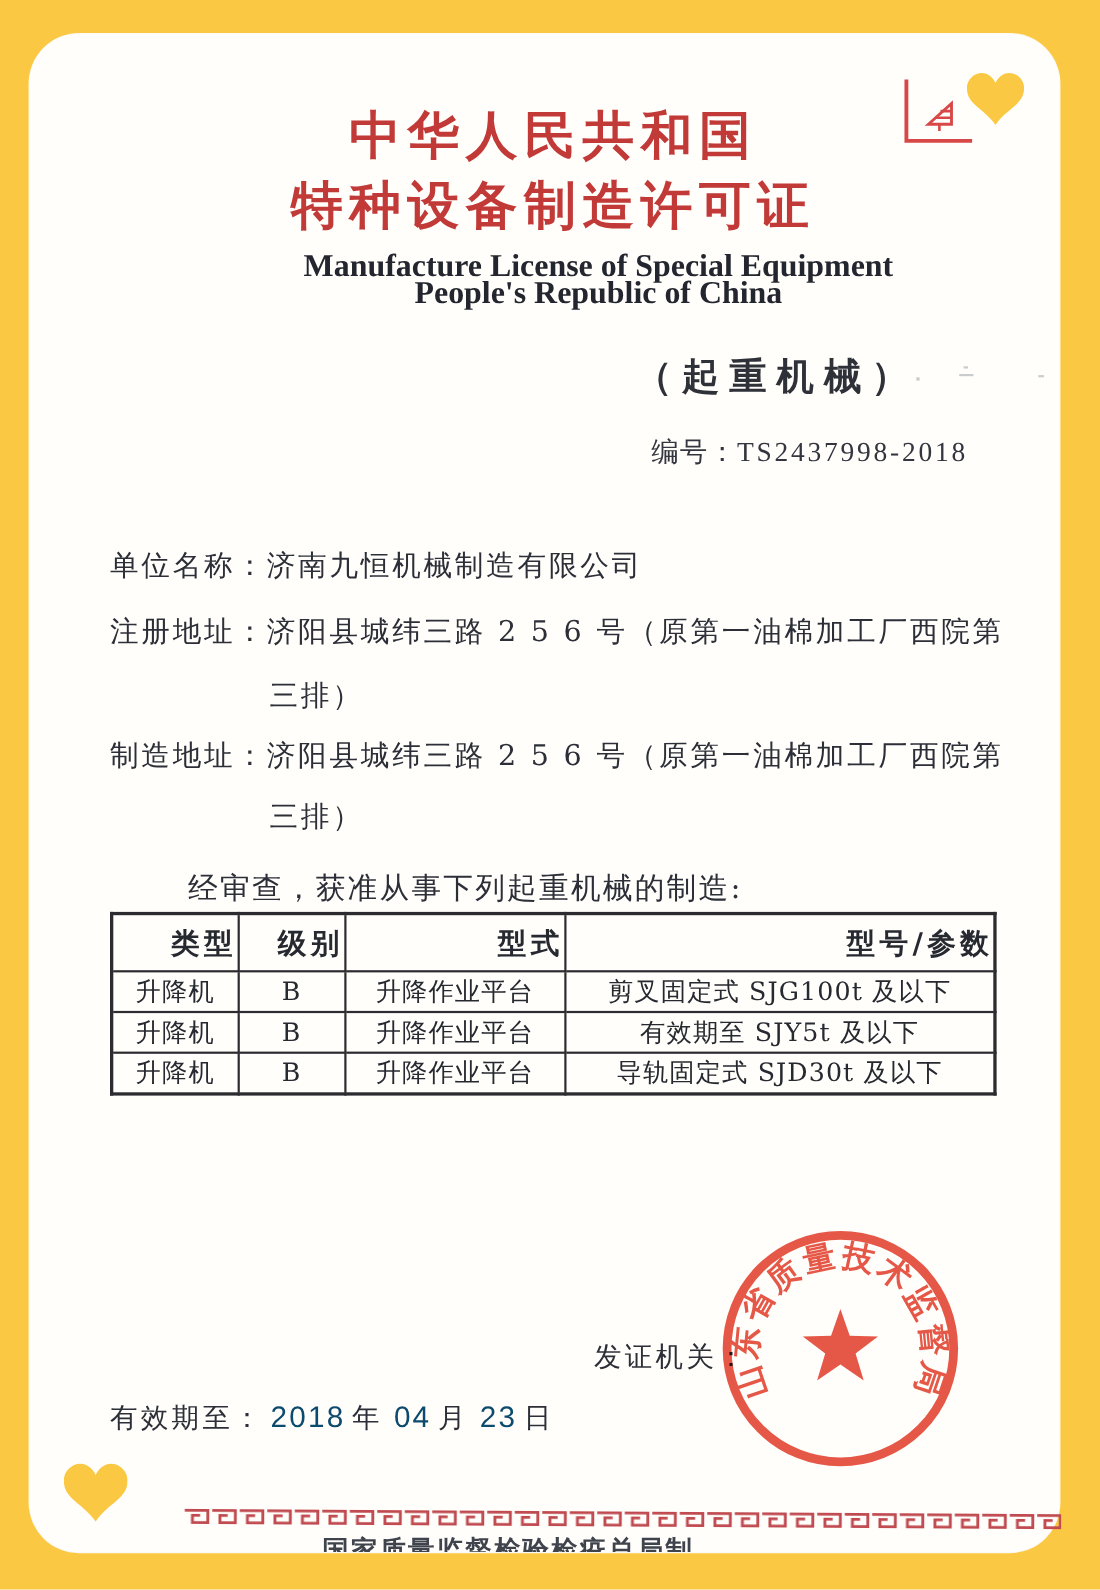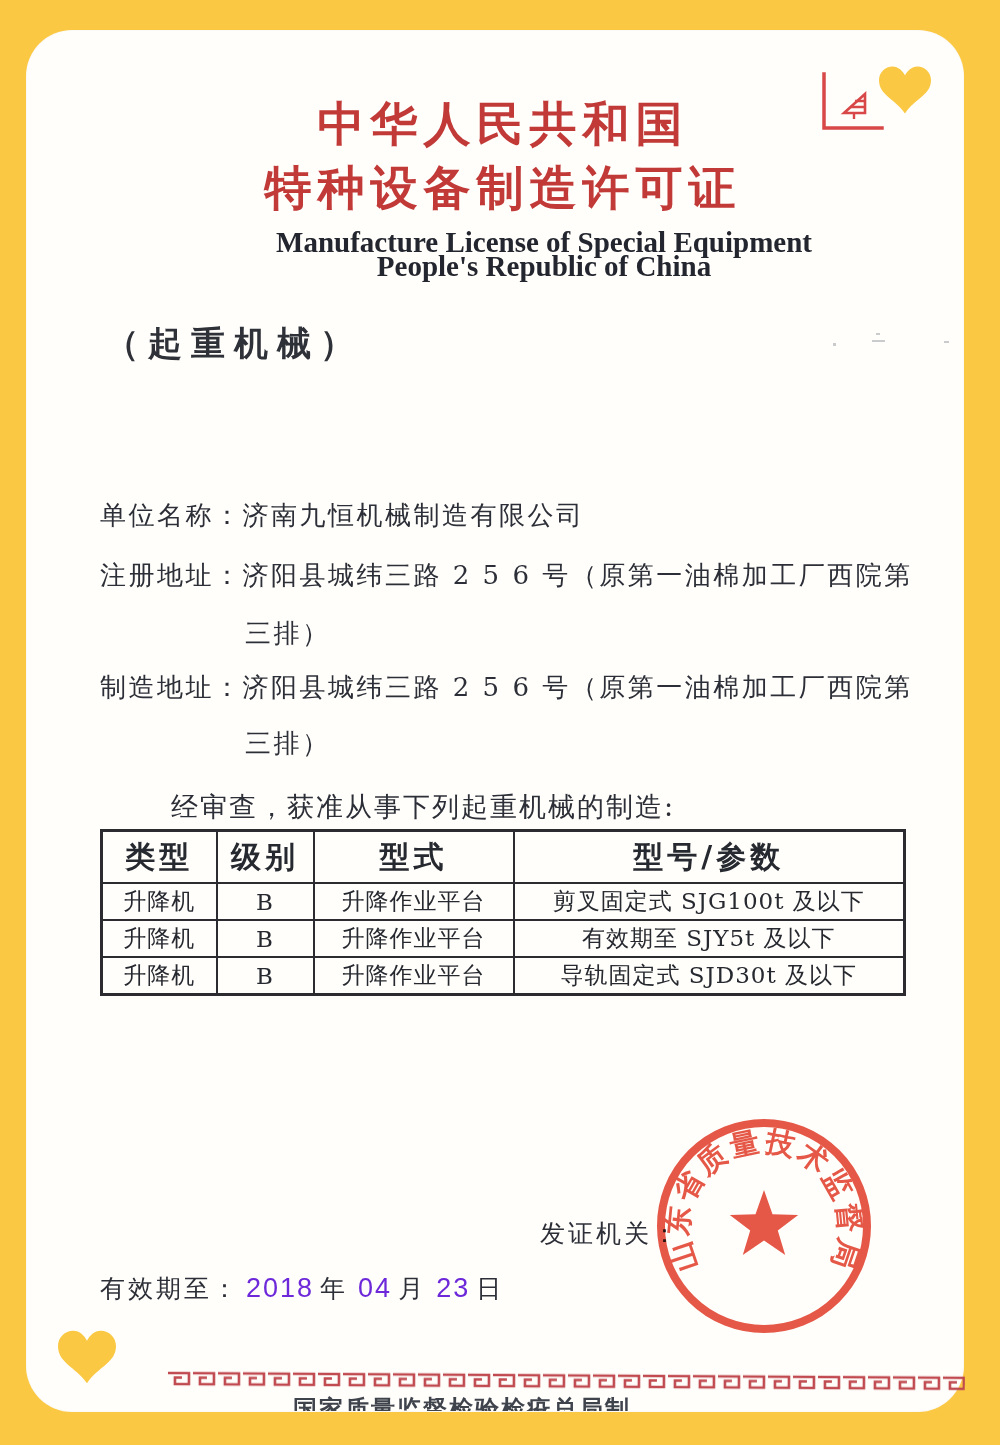--- a/index.html
+++ b/index.html
@@ -21,21 +21,21 @@
     position:absolute;left:3px;width:1000px;text-align:center;
     font-family:"DejaVu Sans", sans-serif;font-weight:bold;
     color:#c23a38;font-size:47px;letter-spacing:6px;line-height:1;
   }
   .en-title{
     position:absolute;left:0;width:1000px;text-align:center;
     font-family:"Liberation Serif", serif;font-weight:bold;
     color:#23262e;font-size:29px;line-height:1;margin-left:44px;
   }
   .category{
-    position:absolute;left:105px;width:730px;text-align:left;
+    position:absolute;left:105px;width:730px;text-align:right;
     font-family:"DejaVu Serif", serif;color:#2e3138;
     font-size:34px;letter-spacing:9px;font-weight:600;line-height:1;
   }
   .license-no{
     position:absolute;left:592px;top:394px;
     font-size:25px;color:#33363e;letter-spacing:1px;
   }
   .license-no .num{letter-spacing:2.5px;font-family:"Liberation Serif", serif;}
   
   .line{position:absolute;white-space:nowrap;color:#2c2f37;}
@@ -48,27 +48,27 @@
     border-collapse:collapse;table-layout:fixed;
     width:803px;
     border:3px solid #2b2b30;
     font-family:"DejaVu Serif","Liberation Serif",serif;
     color:#26292f;
   }
   table.lic th, table.lic td{
     border:2px solid #2b2b30;text-align:center;vertical-align:middle;
     padding:0;overflow:hidden;white-space:nowrap;
   }
-  table.lic th{height:50px;font-size:30px;font-weight:600;letter-spacing:4px;}
+  table.lic th{height:50px;font-size:26px;font-weight:600;letter-spacing:4px;text-align:right;}
   table.lic td{height:35px;font-size:23px;letter-spacing:1px;}
   
   .footer-line{font-size:25px;letter-spacing:3px;}
   .date-line .num{
     font-family:"Liberation Sans", sans-serif;
-    font-size:27px;color:#6d28d9;letter-spacing:2px;margin:0 6px;
+    font-size:27px;color:#0c4a6e;letter-spacing:2px;margin:0 6px;
   }
   .date-line .unit{font-size:25px;margin-right:4px;}
   
   .seal{position:absolute;left:646px;top:1108px;opacity:0.88;mix-blend-mode:multiply;}
   .seal text{
     font-family:"DejaVu Sans", sans-serif;font-weight:bold;
   }
   
   .meander{position:absolute;left:167px;top:1369px;transform:rotate(0.35deg);transform-origin:left top;}
   .bottom-note-clip{
@@ -100,20 +100,23 @@
     <path d="M28 47 L49 47 L49 28 Z" fill="none" stroke="#d84848" stroke-width="2.6"></path>
     <path d="M34 41 H49 M39 35 H49 M38 47 V53" stroke="#d84848" stroke-width="2.4" fill="none"></path>
   </svg>
 
   <div class="cn-title" style="top:100px">中华人民共和国</div>
   <div class="cn-title" style="top:164px">特种设备制造许可证</div>
   <div class="en-title" style="top:228px">Manufacture License of Special Equipment</div>
   <div class="en-title" style="top:252px">People's Republic of China</div>
   <div class="category" style="top:326px">（起重机械）</div>
 
+  <div class="license-no cn">
+    <span>编号：</span><span class="num">TS2437998-2018</span>
+  </div>
 
   <div class="line cn info" style="left:100px;top:502px">
     <span>单位名称：</span><span>济南九恒机械制造有限公司</span>
   </div>
   <div class="line cn info" style="left:100px;top:562px">
     <span>注册地址：</span><span>济阳县城纬三路 2 5 6 号（原第一油棉加工厂西院第</span>
   </div>
   <div class="line cn info" style="left:245px;top:620px">
     <span>三排）</span>
   </div>

